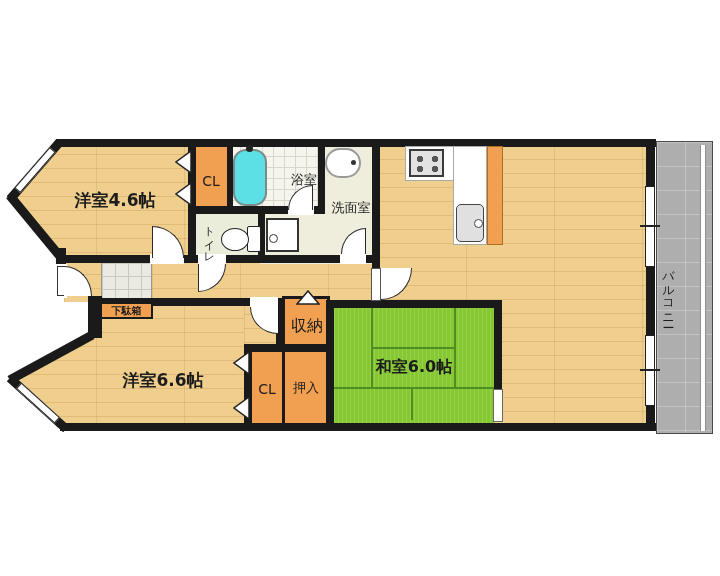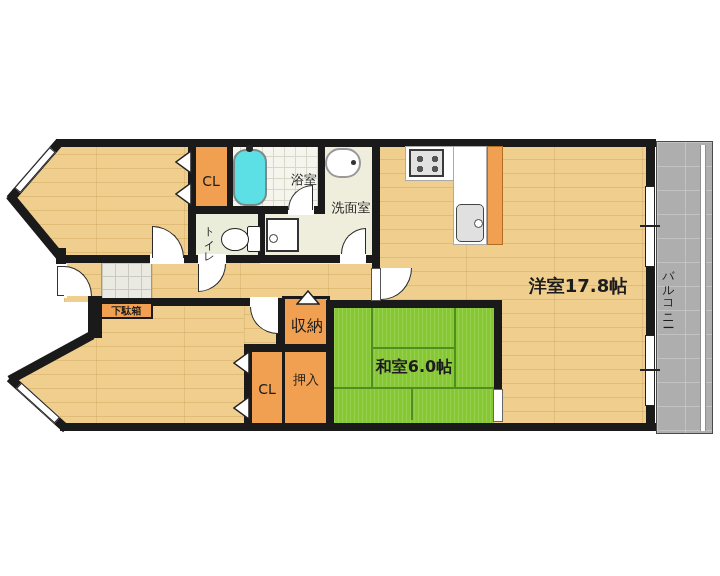--- a/index.html
+++ b/index.html
@@ -146,24 +146,25 @@
   <svg class="abs" style="left:233px;top:351px" width="17" height="24">
       <polygon points="16,1 16,23 1,12" fill="#fff" stroke="#222" stroke-width="1.5"></polygon>
     </svg>
   <svg class="abs" style="left:233px;top:396px" width="17" height="24">
       <polygon points="16,1 16,23 1,12" fill="#fff" stroke="#222" stroke-width="1.5"></polygon>
     </svg>
   <svg class="abs" style="left:296px;top:290px" width="24" height="15">
       <polygon points="1,14 23,14 12,1" fill="#fff" stroke="#222" stroke-width="1.5"></polygon>
     </svg>
 
+  <div class="lab big" style="left:115px;top:200px">洋室4.6帖</div>
   <div class="lab" style="left:211px;top:181px;font-size:14px">CL</div>
   <div class="lab" style="left:304px;top:180px;font-size:13px">浴室</div>
   <div class="lab" style="left:351px;top:208px;font-size:13px">洗面室</div>
   <div class="lab vert" style="left:208px;top:238px;font-size:11px">トイレ</div>
-  <div class="lab big" style="left:578px;top:286px;font-size:18px">洋室17.8帖</div>
   <div class="lab vert" style="left:668px;top:292px;font-size:12px;letter-spacing:1px">バルコニー</div>
+  <div class="lab big" style="left:163px;top:380px">洋室6.6帖</div>
   <div class="lab" style="left:267px;top:389px;font-size:14px">CL</div>
-  <div class="lab" style="left:306px;top:380px;font-size:13px">押入</div>
+  <div class="lab" style="left:306px;top:388px;font-size:13px">押入</div>
   <div class="lab" style="left:307px;top:326px;font-size:16px">収納</div>
   <div class="lab big" style="left:414px;top:367px;font-size:16px">和室6.0帖</div>
 
 </div>
 
 </body></html>

